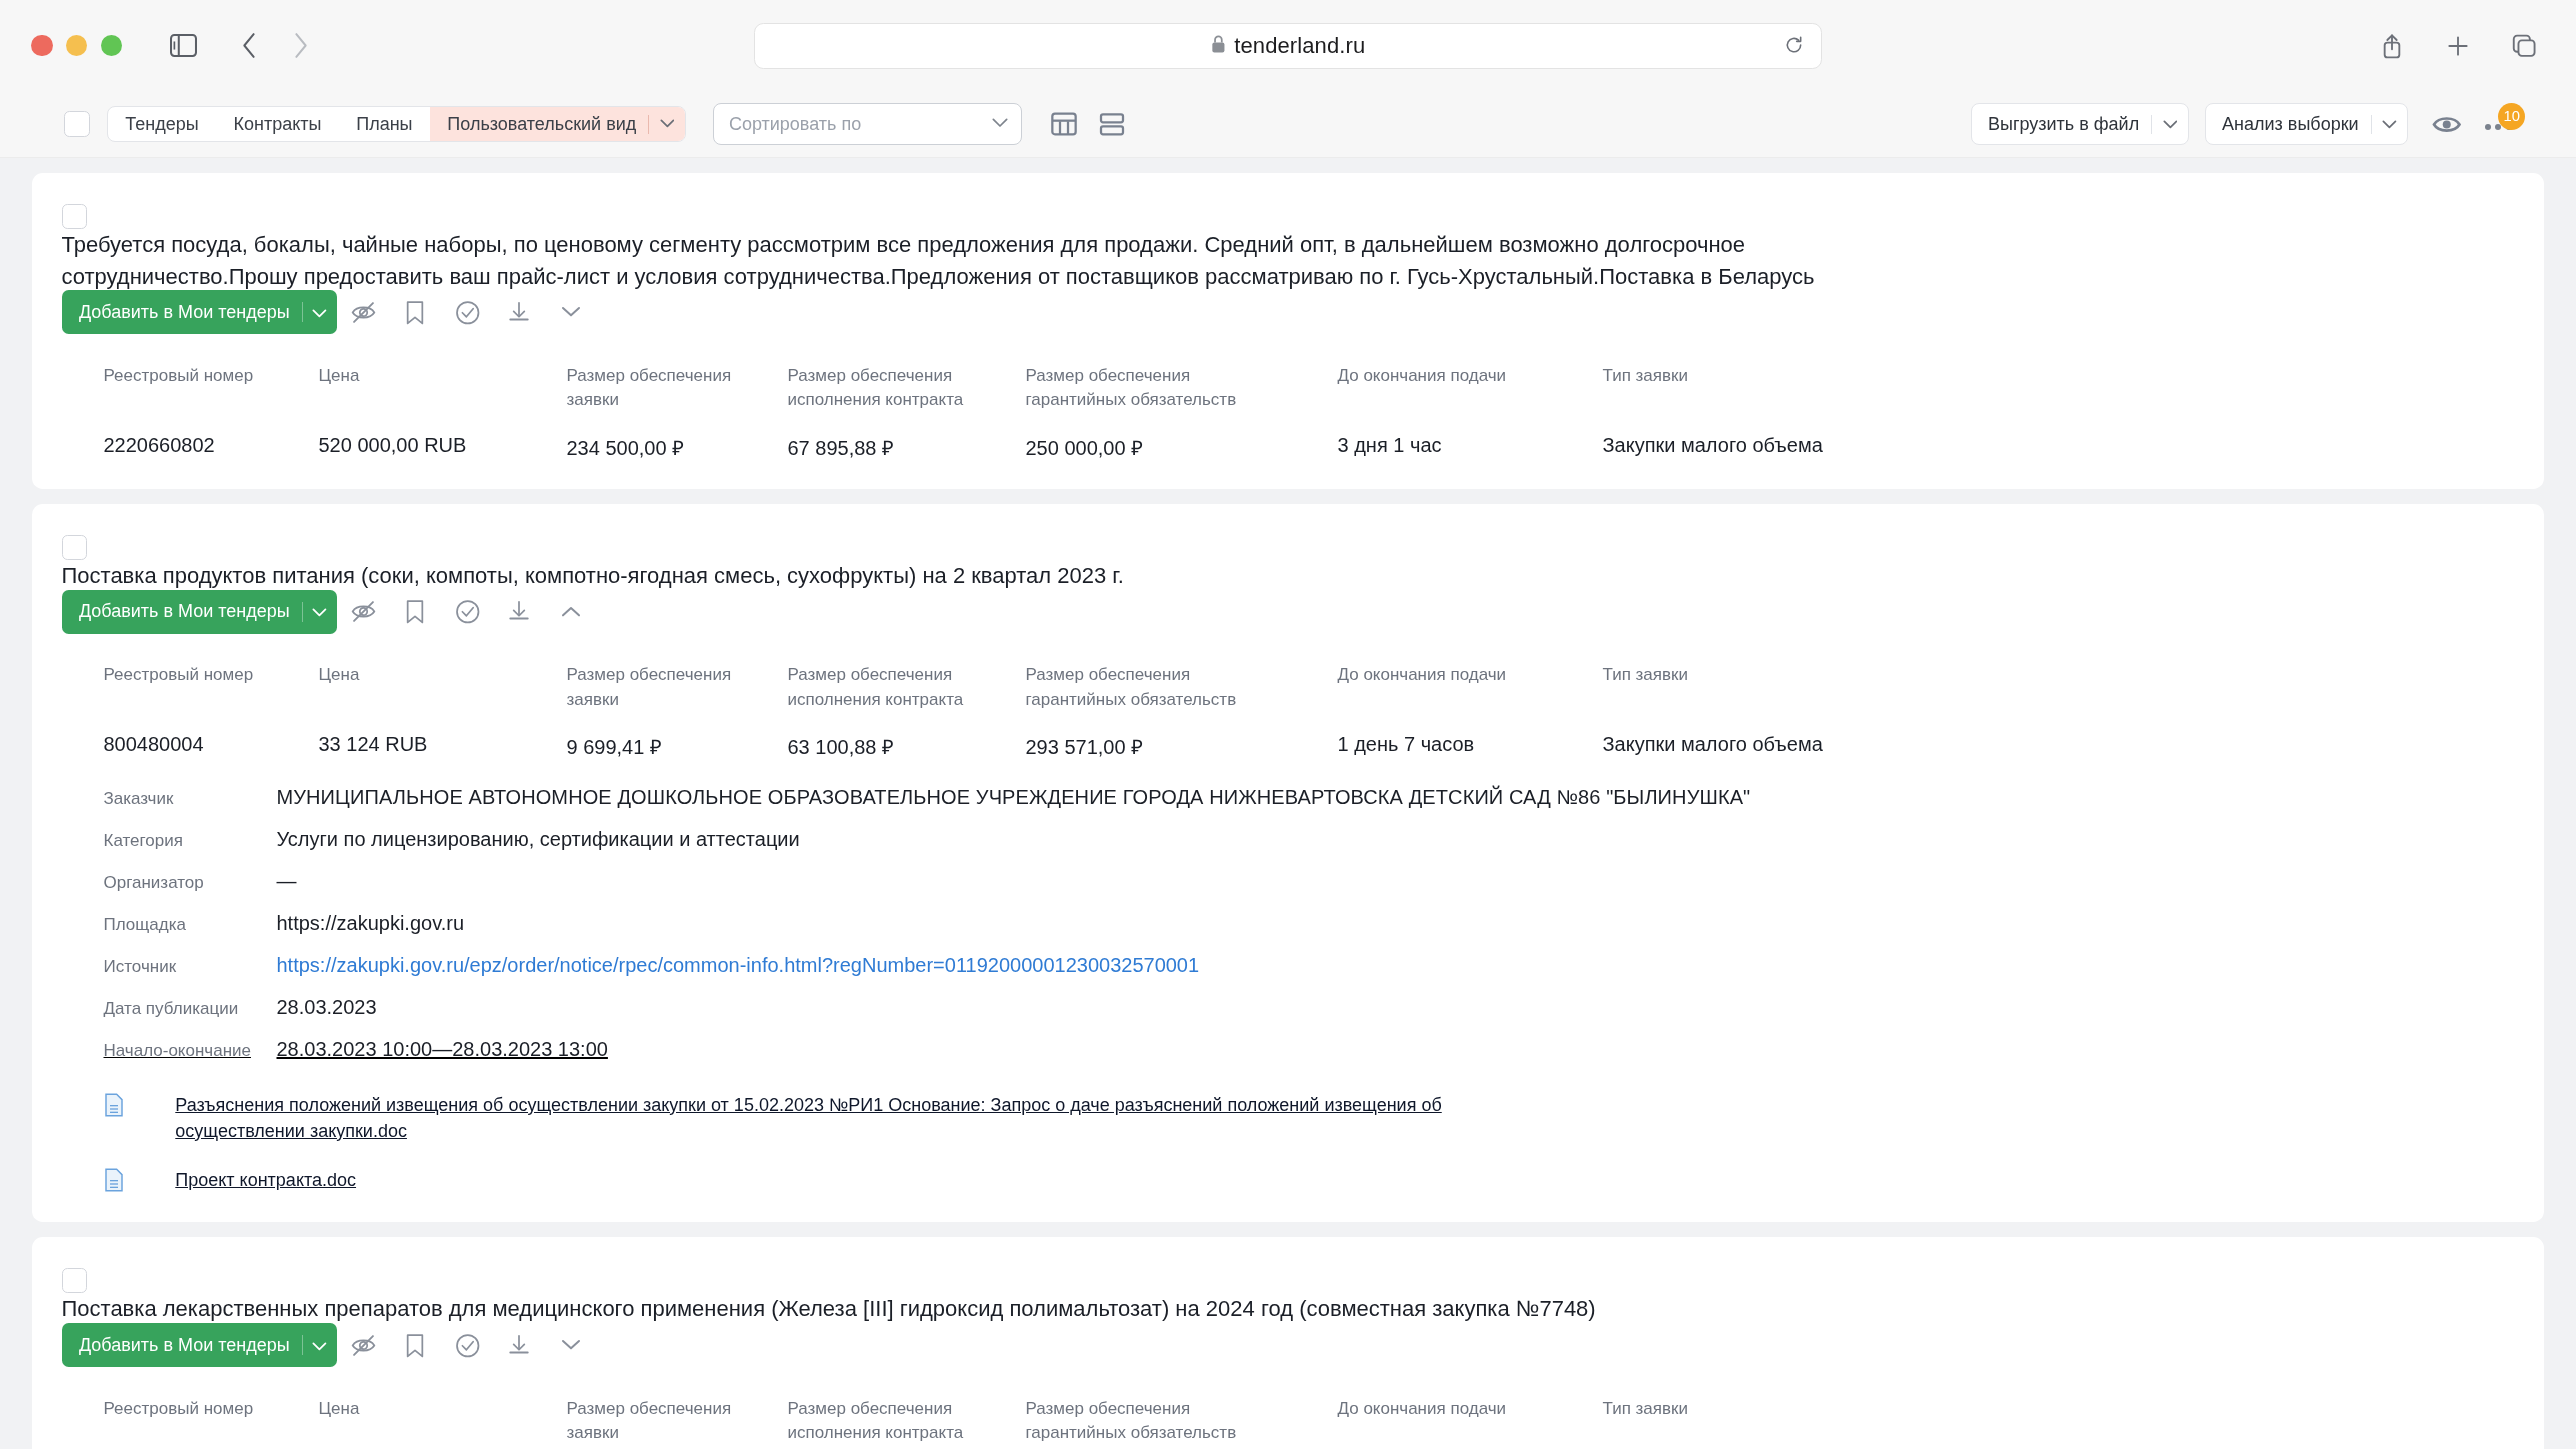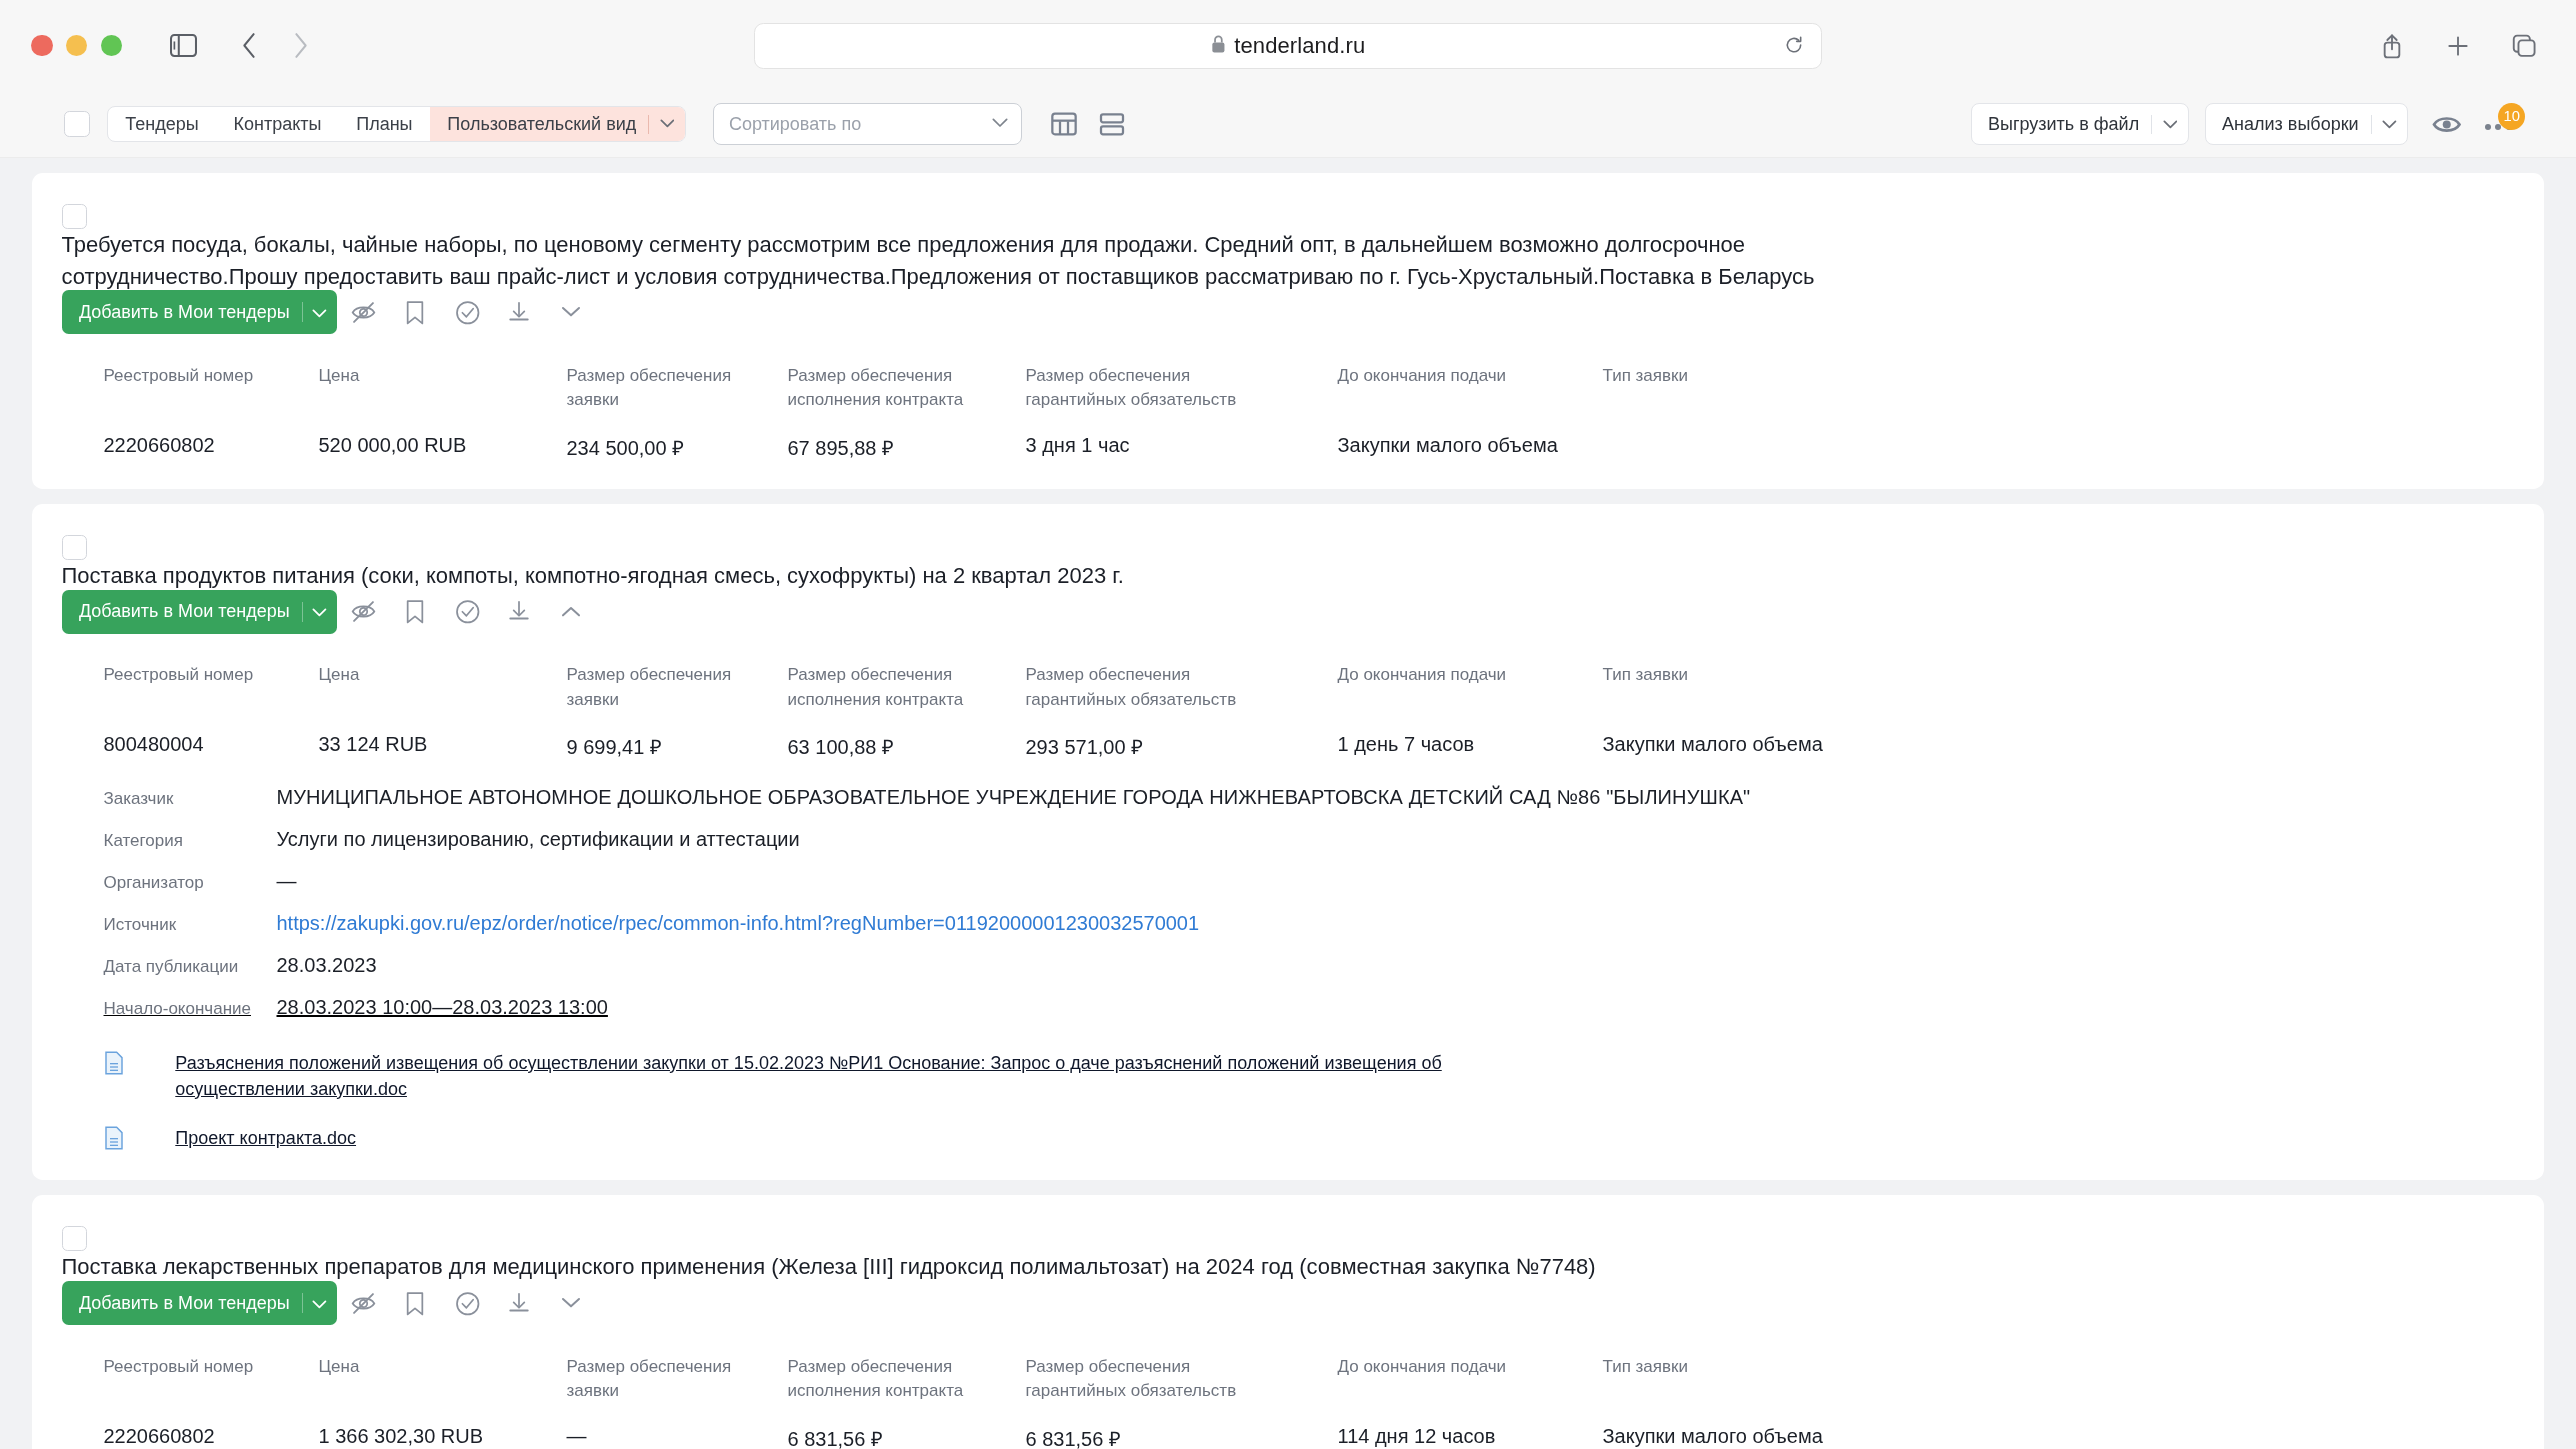--- a/index.html
+++ b/index.html
@@ -496,20 +496,21 @@
         <span>Размер обеспечения</span><br>
         <span>гарантийных обязательств</span>
       </div>
       <div class="fg-label">До окончания подачи</div>
       <div class="fg-label">Тип заявки</div>
 
       <div class="fg-value">2220660802</div>
       <div class="fg-value">520 000,00 RUB</div>
       <div class="fg-value">234 500,00 ₽</div>
       <div class="fg-value">67 895,88 ₽</div>
+      <div class="fg-value">250 000,00 ₽</div>
       <div class="fg-value">3 дня 1 час</div>
       <div class="fg-value">Закупки малого объема</div>
     </div>
   </div>
 
   <div class="card">
     <div class="card-head">
       <div class="card-check"></div>
       <div class="card-title">Поставка продуктов питания (соки, компоты, компотно-ягодная смесь, сухофрукты) на 2 квартал 2023 г.</div>
       <div class="card-actions">
@@ -589,20 +590,24 @@
       </div>
       <div class="drow">
         <div class="dlabel">Категория</div>
         <div class="dvalue">Услуги по лицензированию, сертификации и аттестации</div>
       </div>
       <div class="drow">
         <div class="dlabel">Организатор</div>
         <div class="dvalue">—</div>
       </div>
       <div class="drow">
+        <div class="dlabel">Площадка</div>
+        <div class="dvalue">https://zakupki.gov.ru</div>
+      </div>
+      <div class="drow">
         <div class="dlabel">Источник</div>
         <div class="dvalue link">https://zakupki.gov.ru/epz/order/notice/rpec/common-info.html?regNumber=01192000001230032570001</div>
       </div>
       <div class="drow">
         <div class="dlabel">Дата публикации</div>
         <div class="dvalue">28.03.2023</div>
       </div>
       <div class="drow">
         <div class="dlabel">Начало-окончание</div>
         <div class="dvalue">28.03.2023 10:00—28.03.2023 13:00</div>

